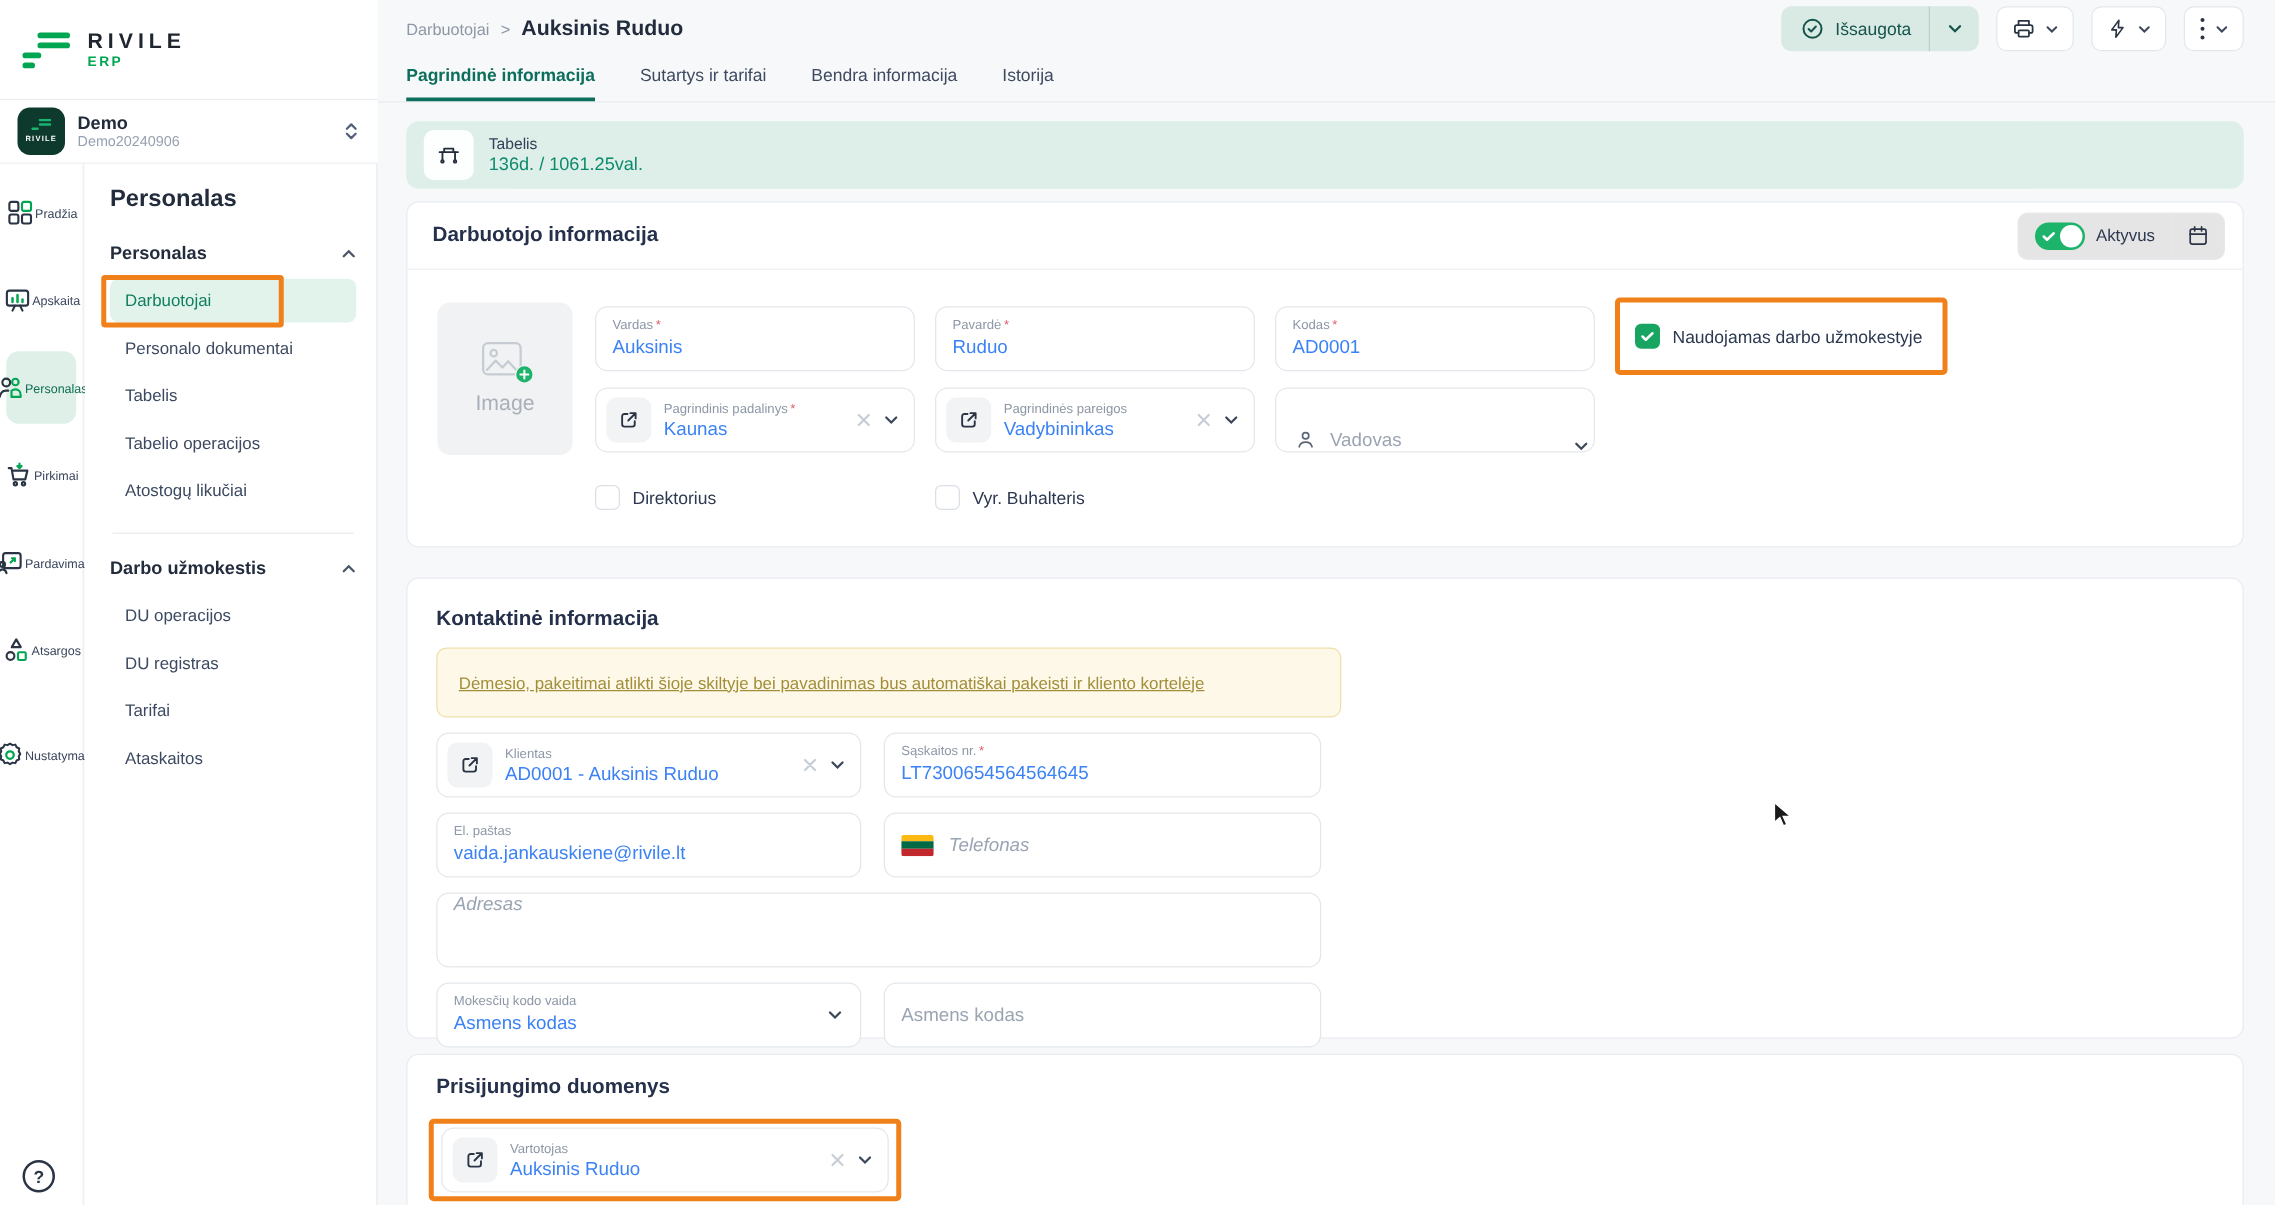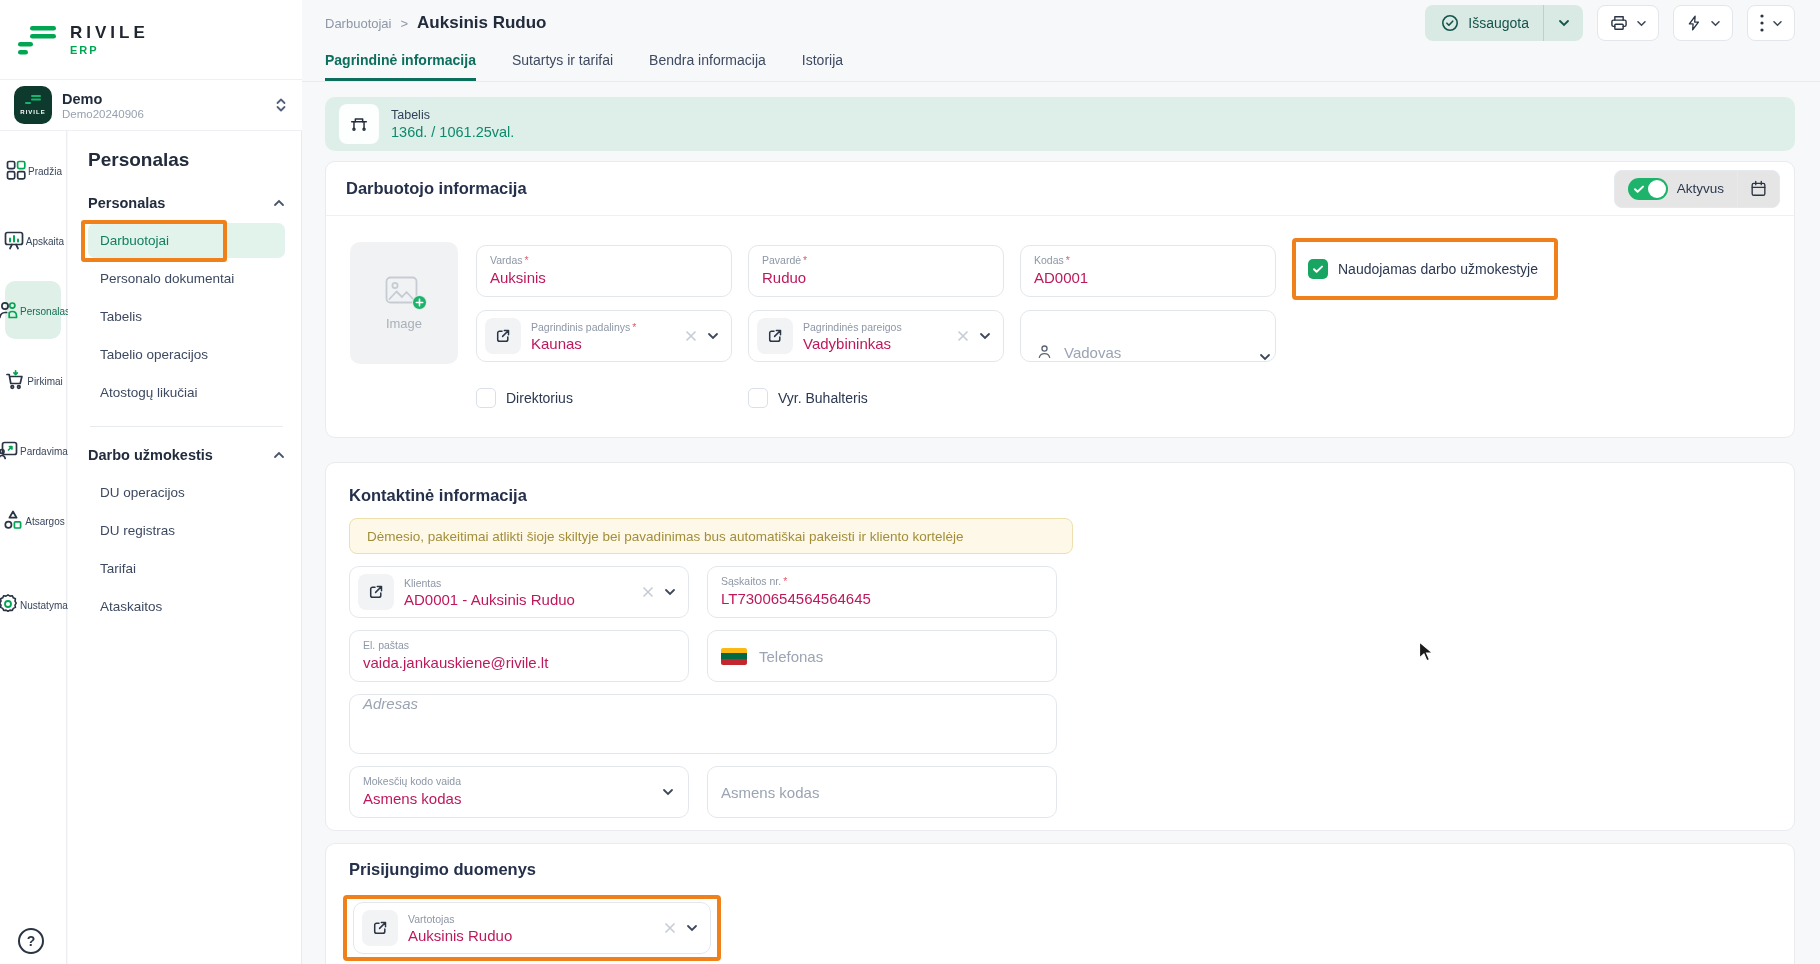--- a/index.html
+++ b/index.html
@@ -91,28 +91,28 @@
   .toggle { width:40px; height:22px; border-radius:11px; background:#1db36b; position:relative; }
   .toggle .knob { position:absolute; right:2px; top:2px; width:18px; height:18px; border-radius:50%; background:#fff; }
   .toggle .tick { position:absolute; left:5px; top:5px; }
   .toggle-label { font-size:13.5px; color:#2b3850; }
   .cal-btn { width:42px; height:38px; display:flex; align-items:center; justify-content:center;
     border-left:1px solid #e6e9ed; cursor:pointer; }
   .card1-body { display:flex; gap:18px; padding:26px 20px 0 24px; }
 
   .img-box { width:108px; height:122px; background:#f1f2f3; border-radius:10px; position:relative;
     display:flex; flex-direction:column; align-items:center; justify-content:center; gap:8px; cursor:pointer; }
-  .img-label { font-size:13px; color:#a9b0ba; }
+  .img-label { font-size:17px; color:#a9b0ba; }
 
   .frow { display:flex; gap:16px; margin-bottom:10px; align-items:center; }
   .fbox { width:256px; height:52px; background:#fff; border:1px solid #e3e7ec; border-radius:10px;
     padding:8px 12px 0 13px; cursor:text; }
   .flabel { font-size:10.5px; color:#8d97a6; }
   .req { color:#e0606f; margin-left:2px; }
-  .fvalue { font-size:15px; color:#be185d; margin-top:3px; white-space:nowrap; }
+  .fvalue { font-size:15px; color:#3b82f6; margin-top:3px; white-space:nowrap; }
   .placeholder { color:#9aa4b2; }
 
   .combo { display:flex; align-items:center; gap:10px; padding:0 12px 0 8px; cursor:pointer; }
   .combo-tile { width:36px; height:36px; background:#f1f3f5; border-radius:8px;
     display:flex; align-items:center; justify-content:center; }
   .combo-text { overflow:hidden; }
   .combo-text .fvalue { margin-top:2px; }
   .combo-right { margin-left:auto; display:flex; align-items:center; gap:10px; }
 
   .selectbox { display:flex; align-items:flex-end; gap:10px; padding:0 4px 0 14px; cursor:pointer; }
@@ -122,22 +122,22 @@
     display:flex; align-items:center; padding:0 12px; margin-top:-4px; }
   .cbx-row { display:flex; align-items:center; gap:10px; cursor:pointer; }
   .cbx { width:20px; height:20px; border-radius:5px; flex:none; }
   .cbx.checked { background:#17a561; display:flex; align-items:center; justify-content:center; }
   .cbx.empty { background:#fff; border:1.5px solid #dbe0e7; }
   .cbx-label { font-size:14px; color:#2b3850; }
   .row3 { margin-top:26px; display:flex; }
   .row3 .cbx-row:first-child { width:272px; }
 
   .card2 { height:369px; margin-bottom:12px; padding:23px 20px 0 23px; }
-  .warning { margin-top:13px; width:724px; height:36px; background:#fdf8e8; border:1px solid #eee0ac;
-    border-radius:8px; display:flex; align-items:center; padding:0 17px; font-size:13.5px; color:#a28e3a; }
+  .warning { margin-top:13px; width:724px; height:56px; background:#fdf8e8; border:1px solid #eee0ac;
+    border-radius:8px; display:flex; align-items:center; padding:0 17px; font-size:13.5px; color:#a28e3a;text-decoration:underline; }
   .crow { display:flex; gap:18px; margin-top:12px; }
   .w340 { width:340px; }
   .w350 { width:350px; }
   .w708 { width:708px; }
   .h48 { height:60px; display:flex; align-items:flex-start; padding-top:0;font-style:italic; }
   .center-field { display:flex; align-items:center; padding-top:0; gap:12px; }
   .flag { width:26px; height:17px; border-radius:2px; overflow:hidden; display:flex; flex-direction:column; flex:none; }
   .flag div { flex:1; }
 
   .card3 { height:150px; padding:16px 20px 0 23px; }
@@ -599,21 +599,21 @@
         <div class="fbox w340">
           <div class="flabel"><span>El. paštas</span></div>
           <div class="fvalue">vaida.jankauskiene@rivile.lt</div>
         </div>
         <div class="fbox w350 center-field" style="height:52px;">
           <span class="flag">
             <div style="background:#FDB913;"></div>
               <div style="background:#006A44;"></div>
               <div style="background:#C1272D;"></div>
           </span>
-          <span class="fvalue placeholder" style="margin-top:0;">Telefonas</span>
+          <span class="fvalue placeholder" style="margin-top:0;font-style:italic;">Telefonas</span>
         </div>
       </div>
 
       <div class="crow">
         <div class="fbox w708 h48">
           <span class="fvalue placeholder" style="margin-top:0;">Adresas</span>
         </div>
       </div>
 
       <div class="crow">

